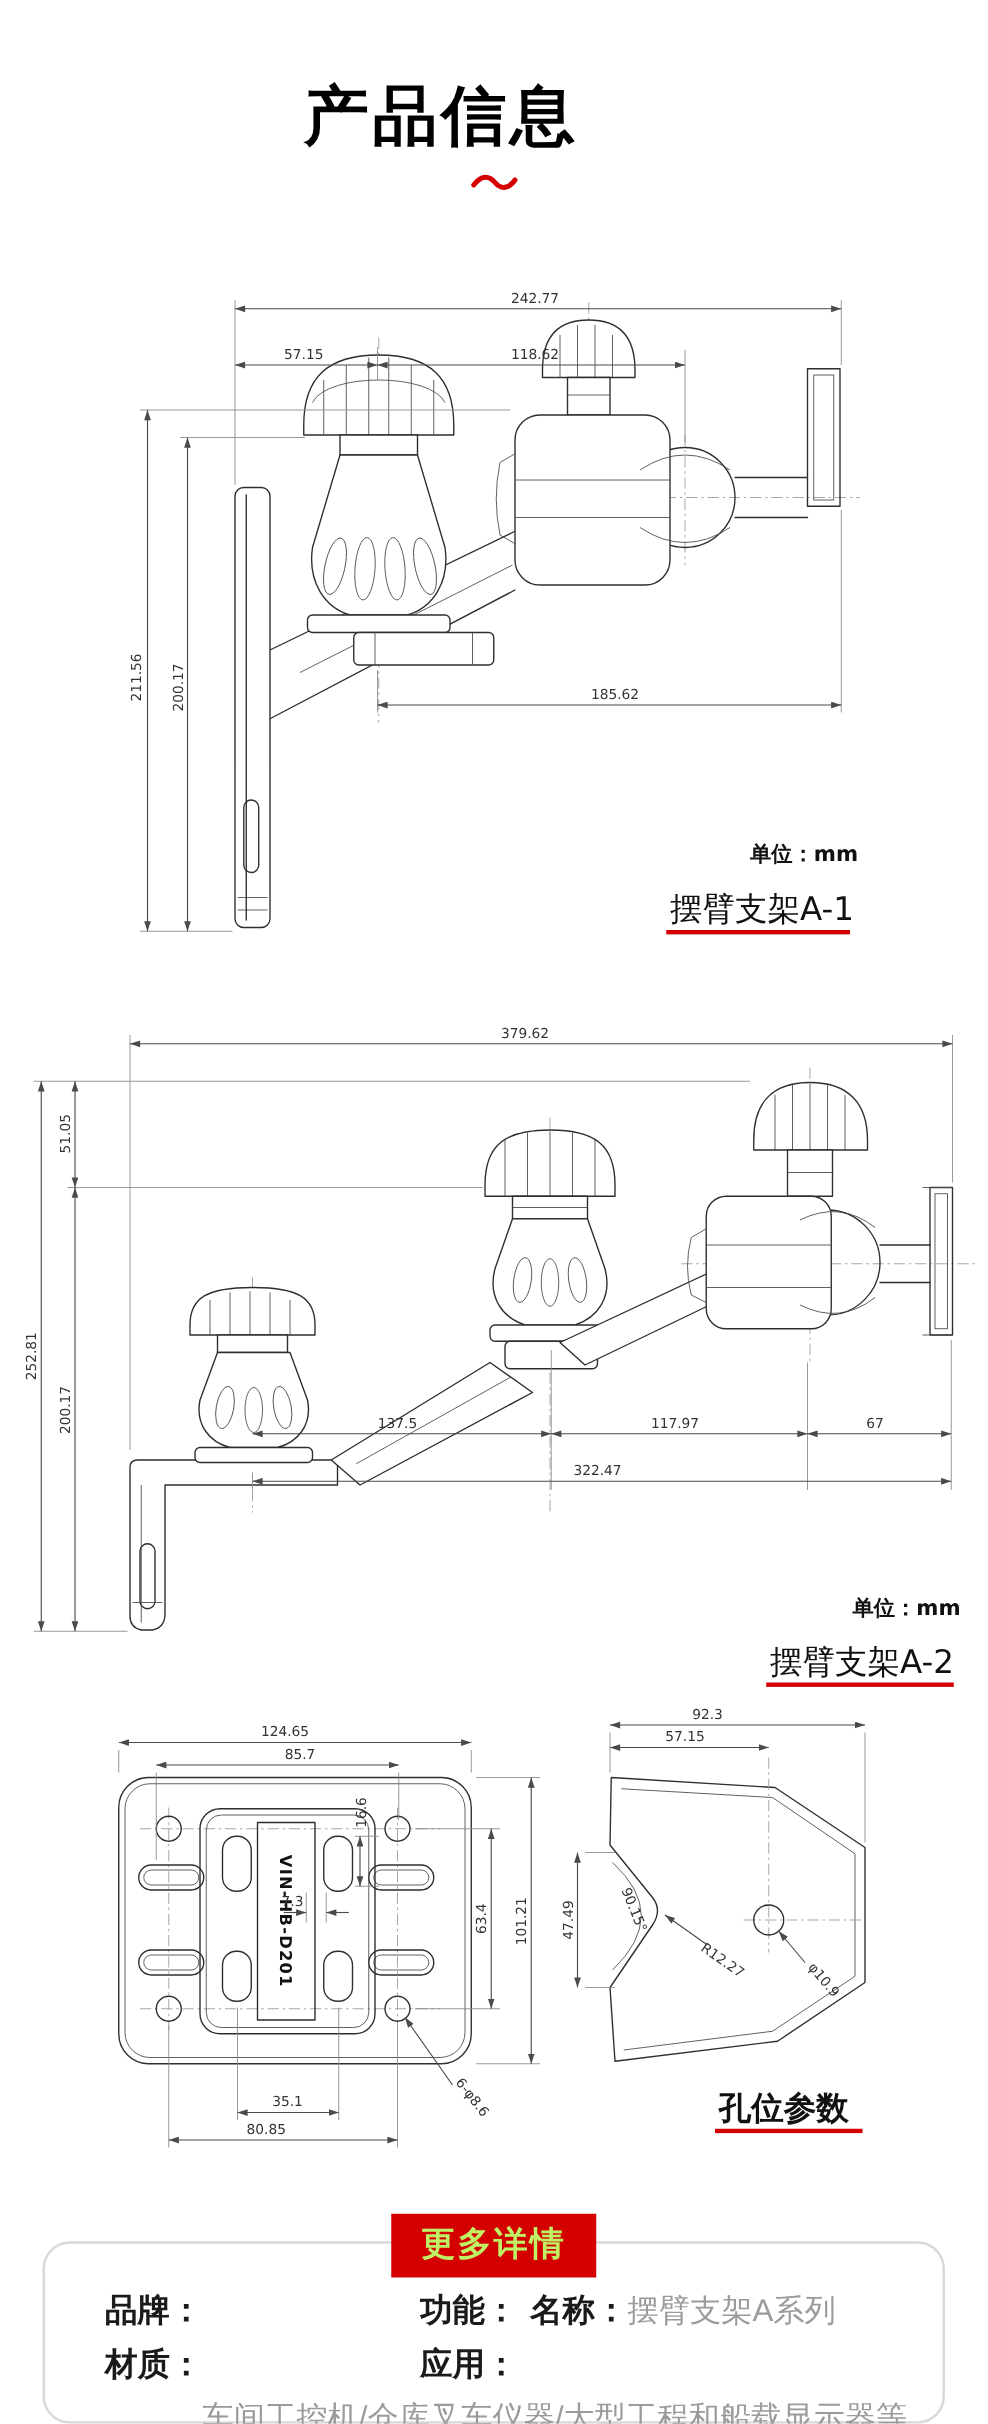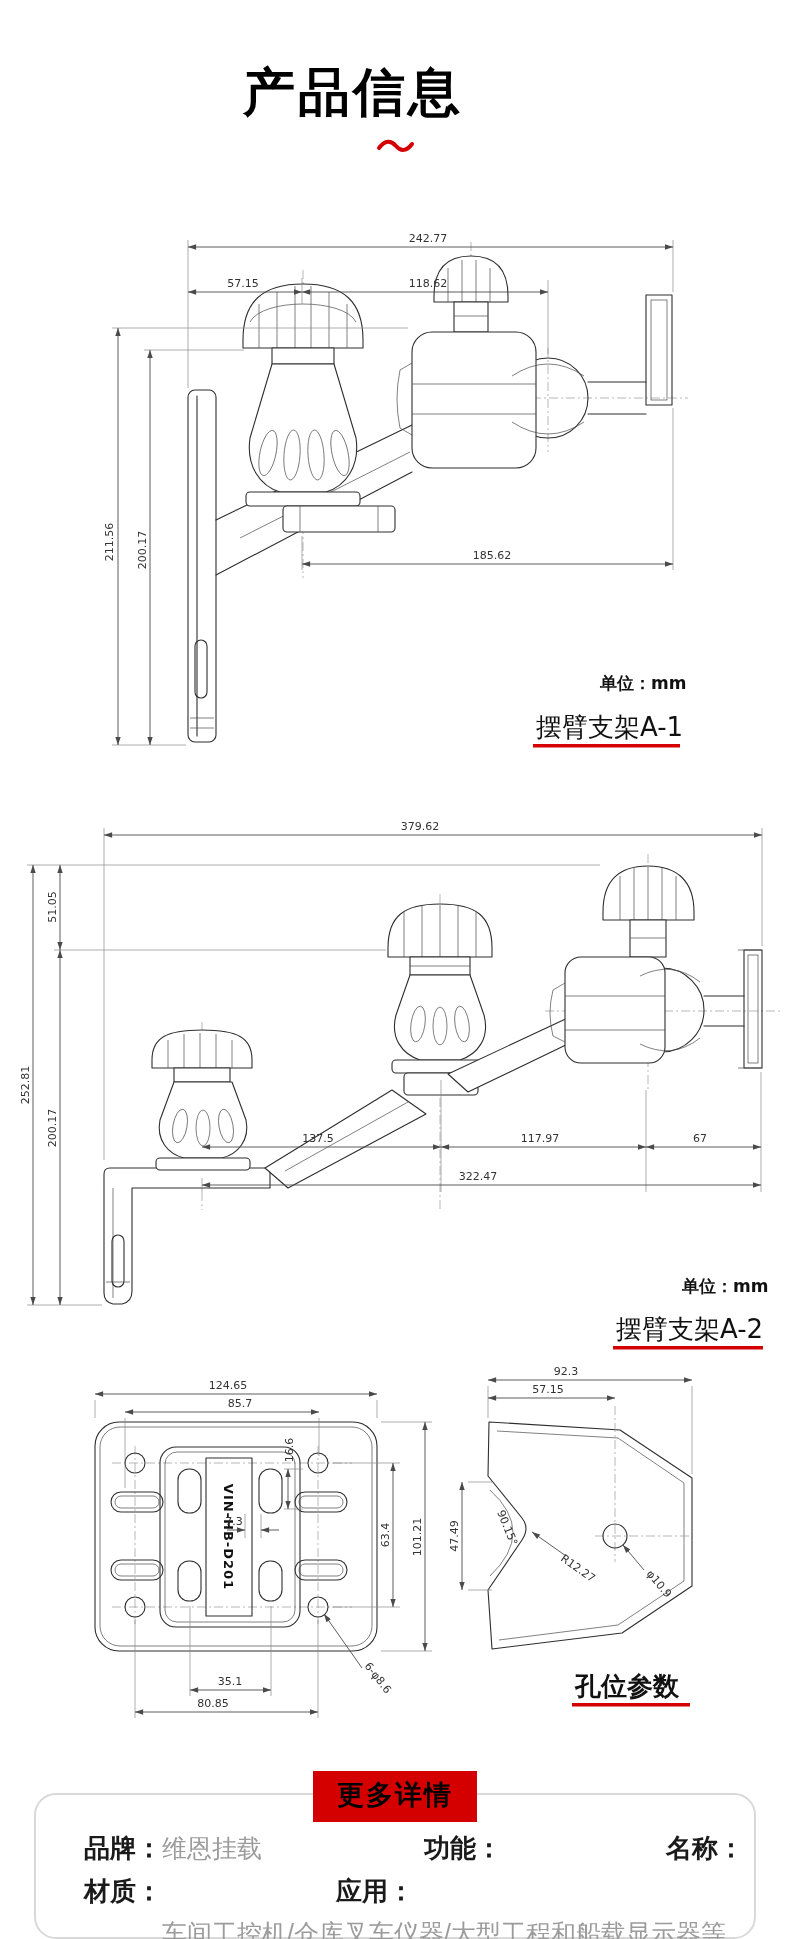--- a/index.html
+++ b/index.html
@@ -14,21 +14,21 @@
   .plate-t{font-size:13px;fill:#111;font-weight:700;letter-spacing:1px;}
   .part{stroke:#2e2e2e;stroke-width:1.1;fill:none;stroke-linejoin:round;stroke-linecap:round;}
   .partw{stroke:#2e2e2e;stroke-width:1.1;fill:#fff;stroke-linejoin:round;}
   .thin{stroke:#4a4a4a;stroke-width:.7;fill:none;}
   .dim{stroke:#4a4a4a;stroke-width:.9;fill:none;}
   .ext{stroke:#8a8a8a;stroke-width:.7;fill:none;}
   .cl{stroke:#9a9a9a;stroke-width:.7;fill:none;stroke-dasharray:9 3 2 3;}
   .dwg{position:absolute;left:0;}
   #dwg1{top:170px;} #dwg2{top:790px;} #dwg3{top:1362px;}
   .details-box{position:absolute;left:34px;right:34px;top:1793px;height:142px;border:2px solid #d9d9d9;border-radius:22px;background:#fff;}
-  .more-tab{position:absolute;top:-24px;left:50%;transform:translateX(-50%);background:#d40000;color:#000000;font-size:27px;font-weight:700;letter-spacing:2px;padding:6px 24px 9px;white-space:nowrap;}
+  .more-tab{position:absolute;top:-24px;left:50%;transform:translateX(-50%);background:#d40000;color:#bef264;font-size:27px;font-weight:700;letter-spacing:2px;padding:6px 24px 9px;white-space:nowrap;}
   .info-grid{display:grid;grid-template-columns:88px 252px 88px 1fr;padding:36px 10px 0 38px;row-gap:8px;align-items:baseline;}
   .info-label{font-size:26px;font-weight:700;color:#1a1a1a;white-space:nowrap;text-align:right;}
   .info-value{font-size:25px;color:#9b9b9b;white-space:nowrap;}
   .span3{grid-column:2 / 5;}
 </style>
 </head>
 <body>
 
 <div class="page-title">产品信息</div>
 <svg class="title-wave" width="40" height="16" viewBox="0 0 40 16">
@@ -329,20 +329,20 @@
   </g>
 
   <text class="cap-t" x="575" y="333" style="font-weight:700">孔位参数</text>
   <rect x="572" y="341" width="118" height="3.5" fill="#d40000"></rect>
 </svg>
 
 <div class="details-box">
   <div class="more-tab">更多详情</div>
   <div class="info-grid">
     <span class="info-label">品牌：</span>
-    <span class="info-value">维恩挂载</span>
     <span class="info-label">功能：</span>
     <span class="info-label">名称：</span>
+    <span class="info-value">摆臂支架A系列</span>
     <span class="info-label">材质：</span>
     <span class="info-label">应用：</span>
     <span class="info-value span3">车间工控机/仓库叉车仪器/大型工程和船载显示器等</span>
   </div>
 </div>
 
 </body></html>

